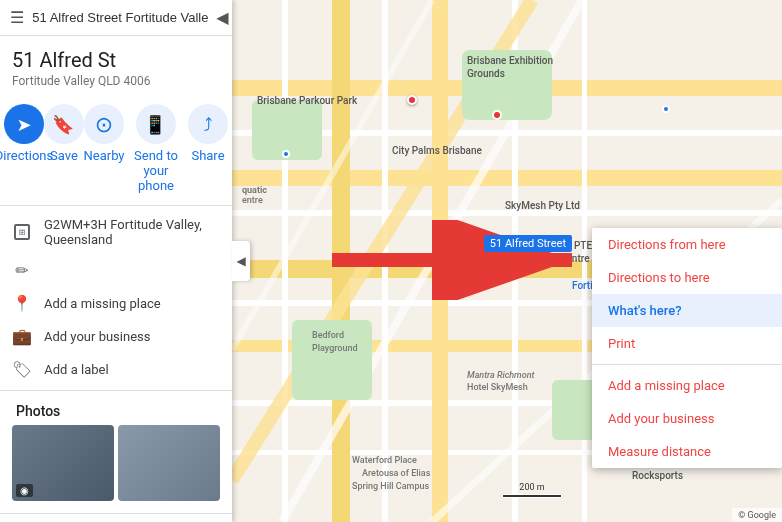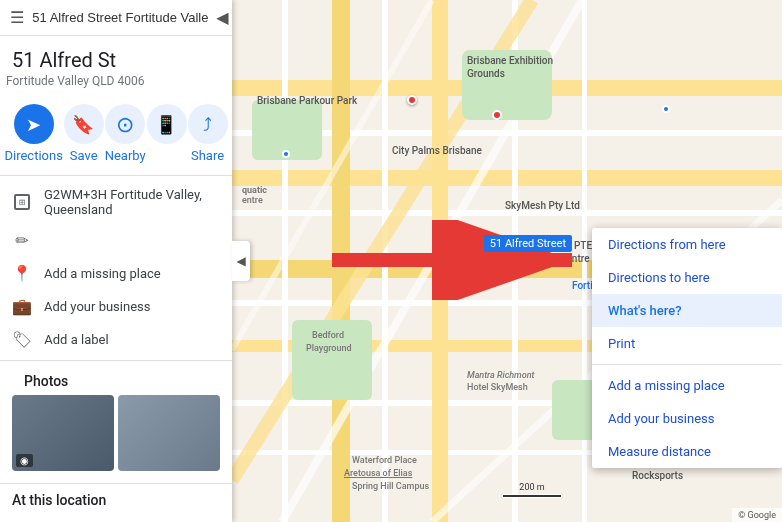--- a/index.html
+++ b/index.html
@@ -67,21 +67,21 @@
     }
     .place-title h2 {
       font-size: 20px;
       font-weight: 400;
       color: #202124;
     }
     .place-address {
       font-size: 12px;
       color: #70757a;
       margin-top: 2px;
-      padding: 0 12px 8px 6px;
+      padding: 0 12px 8px 12px;
     }
 
     
     .action-buttons {
       display: flex;
       justify-content: space-around;
       padding: 8px 4px 12px 4px;
       border-bottom: 1px solid #e0e0e0;
     }
     .action-btn {
@@ -117,21 +117,21 @@
       cursor: pointer;
       font-size: 13px;
       color: #3c4043;
     }
     .info-icon { color: #5f6368; font-size: 16px; min-width: 20px; text-align: center; }
     .info-dot { width: 8px; height: 8px; background: #4285f4; border-radius: 50%; min-width: 8px; }
     .info-dot-wrapper { min-width: 20px; display: flex; align-items: center; justify-content: center; }
 
     
     .section-title {
-      padding: 12px 12px 6px 24px;
+      padding: 12px 12px 6px 16px;
       font-size: 14px;
       font-weight: 500;
       color: #202124;
     }
     .photo-row {
       display: flex;
       gap: 4px;
       padding: 0 12px 12px 12px;
     }
     .photo-thumb {
@@ -184,21 +184,21 @@
       width: 190px;
       background: #fff;
       box-shadow: 0 2px 10px rgba(0,0,0,0.3);
       border-radius: 2px;
       z-index: 100;
       overflow: hidden;
     }
     .ctx-item {
       padding: 9px 16px;
       font-size: 13px;
-      color: #1d4ed8;
+      color: #ef4444;
       cursor: pointer;
       white-space: nowrap;
     }
     .ctx-item.highlighted { background: #e8f0fe; color: #1a73e8; font-weight: 500; }
     .ctx-divider { height: 1px; background: #e0e0e0; margin: 4px 0; }
 
     
     .map-pin {
       position: absolute;
       right: 210px; top: 235px;
@@ -305,20 +305,21 @@
     <div class="action-btn">
       <div class="btn-circle">🔖</div>
       <span>Save</span>
     </div>
     <div class="action-btn">
       <div class="btn-circle" style="font-size:22px;font-weight:300;">⊙</div>
       <span>Nearby</span>
     </div>
     <div class="action-btn">
       <div class="btn-circle">📱</div>
+      <span>Send to your phone</span>
     </div>
     <div class="action-btn">
       <div class="btn-circle">⤴</div>
       <span>Share</span>
     </div>
   </div>
 
   <div class="info-list">
     <div class="info-item">
       <div class="info-dot-wrapper">
@@ -399,26 +400,26 @@
   <div class="map-label" style="left:235px;top:55px;">Brisbane Exhibition</div>
   <div class="map-label" style="left:235px;top:68px;">Grounds</div>
   <div class="map-label" style="left:160px;top:145px;">City Palms Brisbane</div>
   <div class="map-label small" style="left:10px;top:185px;font-weight:bold;">quatic</div>
   <div class="map-label small" style="left:10px;top:195px;">entre</div>
   <div class="map-label" style="left:273px;top:200px;">SkyMesh Pty Ltd</div>
   <div class="map-label" style="left:300px;top:240px;">Brisbane PTE</div>
   <div class="map-label" style="left:300px;top:253px;">Study Centre</div>
   <div class="map-label blue" style="left:340px;top:280px;">Fortitude Valley</div>
   <div class="map-label small" style="left:80px;top:330px;">Bedford</div>
-  <div class="map-label small" style="left:74px;top:343px;">Playground</div>
+  <div class="map-label small" style="left:80px;top:343px;">Playground</div>
   <div class="map-label small" style="left:235px;top:370px;font-style:italic;">Mantra Richmont</div>
   <div class="map-label small" style="left:235px;top:382px;">Hotel SkyMesh</div>
   <div class="map-label small" style="left:370px;top:430px;">Prohibition Brisbane</div>
   <div class="map-label small" style="left:120px;top:455px;">Waterford Place</div>
-  <div class="map-label small" style="left:112px;top:468px;text-decoration:underline;">Aretousa of Elias</div>
+  <div class="map-label small" style="left:130px;top:468px;">Aretousa of Elias</div>
   <div class="map-label small" style="left:120px;top:481px;">Spring Hill Campus</div>
   <div class="map-label" style="left:400px;top:470px;">Rocksports</div>
 
   <div style="position:absolute;left:175px;top:95px;width:10px;height:10px;background:#e53935;border-radius:50%;border:2px solid white;box-shadow:0 1px 3px rgba(0,0,0,0.4);"></div>
   <div style="position:absolute;left:260px;top:110px;width:10px;height:10px;background:#e53935;border-radius:50%;border:2px solid white;"></div>
   <div style="position:absolute;left:50px;top:150px;width:8px;height:8px;background:#1a73e8;border-radius:50%;border:2px solid white;"></div>
   <div style="position:absolute;left:430px;top:105px;width:8px;height:8px;background:#1a73e8;border-radius:50%;border:2px solid white;"></div>
 
   <svg style="position:absolute;left:80px;top:220px;width:300px;height:80px;z-index:40;pointer-events:none;">
     <defs>

